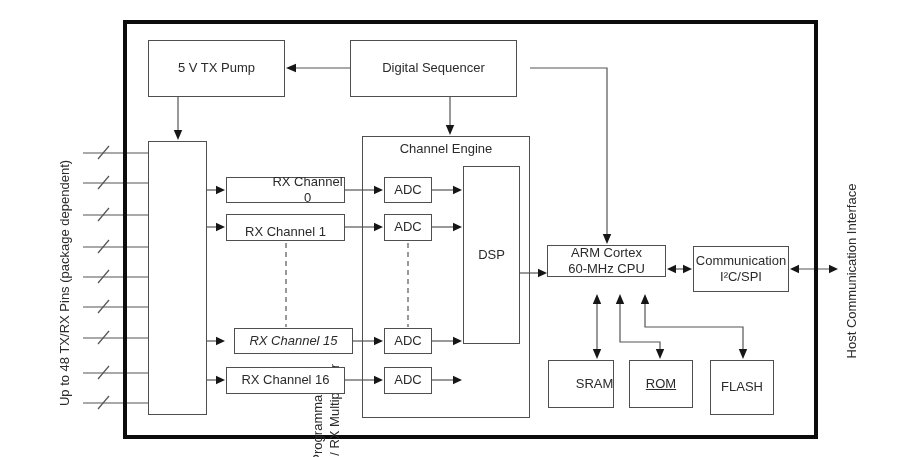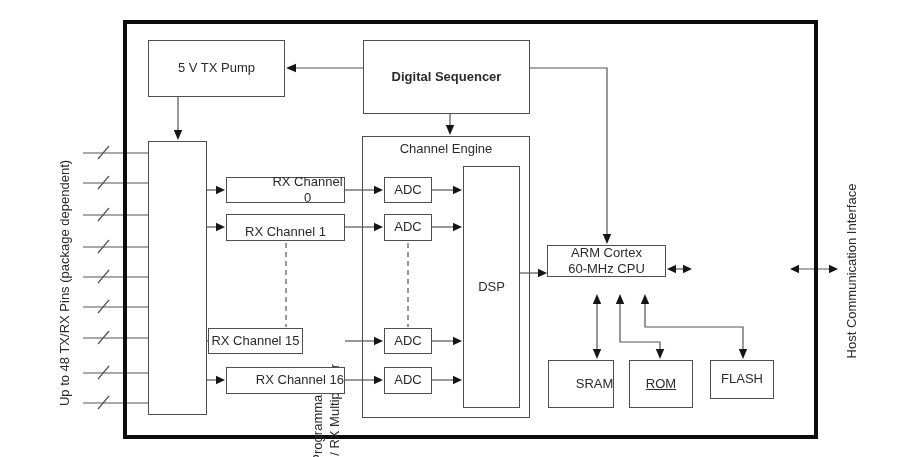--- a/index.html
+++ b/index.html
@@ -16,37 +16,37 @@
     border:4px solid #0c0c0c;box-sizing:border-box;background:transparent;pointer-events:none;
   }
   .box{
     position:absolute;box-sizing:border-box;border:1px solid #4f4f4f;background:#ffffff;
     display:flex;align-items:center;justify-content:center;text-align:center;
     font-size:13px;line-height:1.25;
   }
   .box.transparent{background:transparent;}
   .box .two-line span{display:block;}
   #pump{left:148px;top:40px;width:137px;height:57px;}
-  #seq{left:363px;top:40px;width:167px;height:74px;font-weight:bold;}
+  #seq{left:350px;top:40px;width:167px;height:57px;}
   #mux{left:148px;top:141px;width:59px;height:274px;}
   #engine{left:362px;top:136px;width:168px;height:282px;align-items:flex-start;padding-top:4px;}
   #rx0{left:226px;top:177px;width:119px;height:26px;padding-left:44px;}
   #rx1{left:226px;top:214px;width:119px;height:27px;align-items:flex-end;}
-  #rx15{left:208px;top:328px;width:95px;height:26px;}
-  #rx16{left:226px;top:367px;width:119px;height:27px;justify-content:flex-end;}
+  #rx15{left:234px;top:328px;width:119px;height:26px;font-style:italic;}
+  #rx16{left:226px;top:367px;width:119px;height:27px;}
   #adc0{left:384px;top:177px;width:48px;height:26px;}
   #adc1{left:384px;top:214px;width:48px;height:27px;}
   #adc15{left:384px;top:328px;width:48px;height:26px;}
   #adc16{left:384px;top:367px;width:48px;height:27px;}
-  #dsp{left:463px;top:166px;width:57px;height:242px;}
+  #dsp{left:463px;top:166px;width:57px;height:178px;}
   #arm{left:547px;top:245px;width:119px;height:32px;}
   #comm{left:693px;top:246px;width:96px;height:46px;}
   #sram{left:548px;top:360px;width:66px;height:48px;padding-left:27px;}
   #rom{left:629px;top:360px;width:64px;height:48px;text-decoration:underline;}
-  #flash{left:710px;top:360px;width:64px;height:39px;}
+  #flash{left:710px;top:360px;width:64px;height:55px;}
   .vlabel{
     position:absolute;transform:rotate(-90deg);text-align:center;
     font-size:13px;white-space:nowrap;color:#2b2b2b;
   }
   #mux-label{left:47px;top:261px;width:260px;height:34px;line-height:17px;}
   #mux-label span{display:block;}
   #left-pins-label{left:-75px;top:275px;width:280px;height:16px;}
   #host-label{left:742px;top:263px;width:220px;height:16px;}
 </style>
 </head>
@@ -222,20 +222,26 @@
     <span>DSP</span>
   </div>
 
   <div id="arm" class="box">
     <div class="two-line">
       <span>ARM Cortex</span>
       <span>60-MHz CPU</span>
     </div>
   </div>
 
+  <div id="comm" class="box">
+    <div class="two-line">
+      <span>Communication</span>
+      <span>I²C/SPI</span>
+    </div>
+  </div>
 
   <div id="sram" class="box">
     <span>SRAM</span>
   </div>
   <div id="rom" class="box">
     <span>ROM</span>
   </div>
   <div id="flash" class="box">
     <span>FLASH</span>
   </div>

